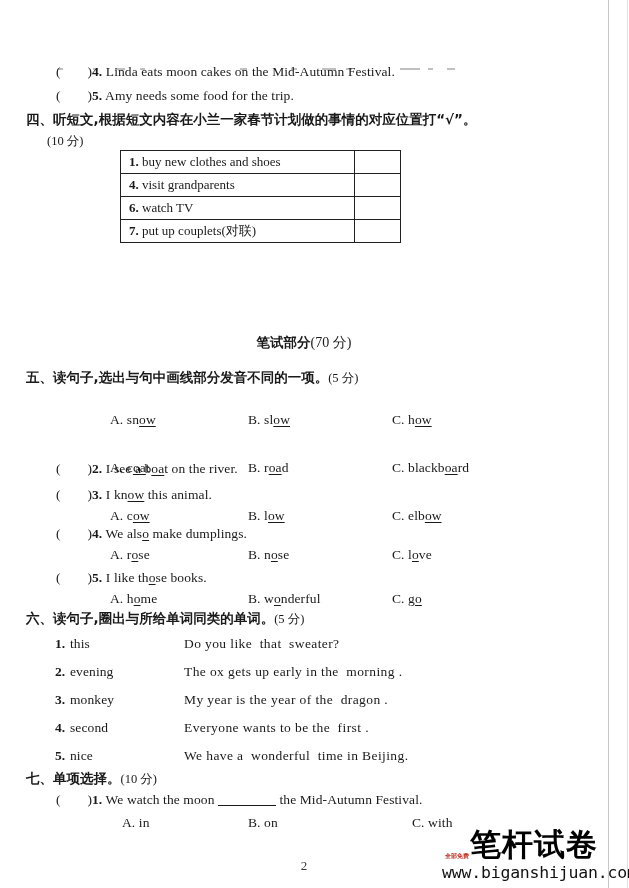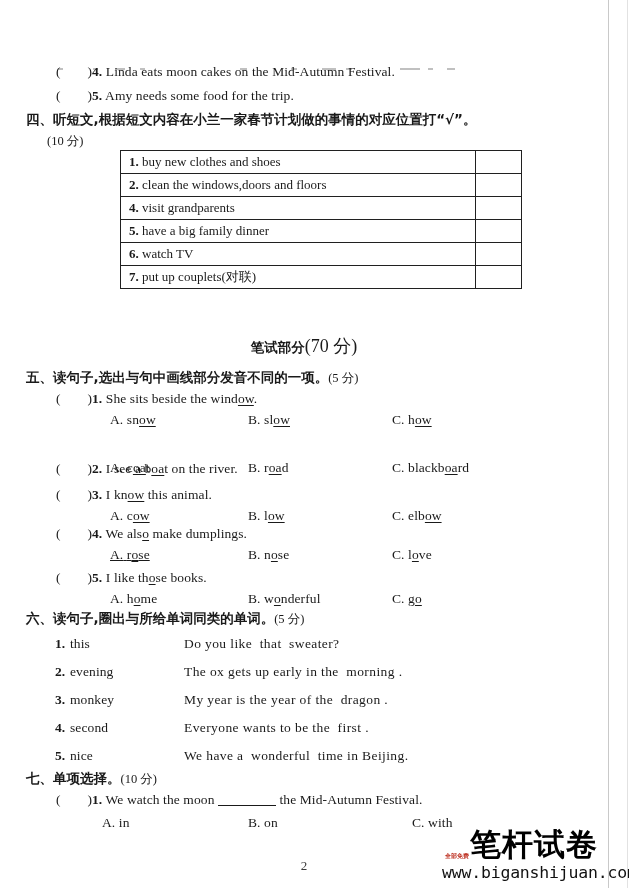--- a/index.html
+++ b/index.html
@@ -97,30 +97,30 @@
     width: 608px;
     text-align: center;
     font-family: "DejaVu Sans", "Liberation Sans", sans-serif;
     font-weight: bold;
     font-size: 13.5px;
     white-space: pre;
   }
   .part-title .pts {
     font-family: "Liberation Serif", "DejaVu Serif", serif;
     font-weight: normal;
-    font-size: 18px;
+    font-size: 14px;
     margin-top: 31px;
   }
 
   
   .tbl {
     position: absolute;
     left: 120px;
     top: 150px;
-    width: 402px;
+    width: 281px;
     border-collapse: collapse;
     table-layout: fixed;
   }
   .tbl td {
     border: 1.3px solid #202020;
     height: 22px;
     padding: 0 0 0 8px;
     font-family: "Liberation Serif", "DejaVu Serif", serif;
     font-size: 13px;
     vertical-align: middle;
@@ -253,63 +253,54 @@
     <div class="sec-head" style="left:26px; top:111px;"><span>四、听短文,根据短文内容在小兰一家春节计划做的事情的对应位置打“√”。</span></div>
     <div class="sub-pts" style="left:47px; top:133px;">(10 分)</div>
 
     <table class="tbl">
       <tbody>
           <tr>
         <td><span class="idx">1.</span> <span>buy new clothes and shoes</span></td>
         <td class="mark"></td>
       </tr>
       <tr>
-        <td><span class="idx">2.</span> <span>clean the windows,doors and floors</span></td>
-        <td class="mark"></td>
-      </tr>
-      <tr>
         <td><span class="idx">4.</span> <span>visit grandparents</span></td>
-        <td class="mark"></td>
-      </tr>
-      <tr>
-        <td><span class="idx">5.</span> <span>have a big family dinner</span></td>
         <td class="mark"></td>
       </tr>
       <tr>
         <td><span class="idx">6.</span> <span>watch TV</span></td>
         <td class="mark"></td>
       </tr>
       <tr>
         <td><span class="idx">7.</span> <span>put up couplets(对联)</span></td>
         <td class="mark"></td>
       </tr>
     </tbody>
       </table>
 
     <div class="part-title" style="top:334px;"><span>笔试部分</span><span class="pts">(70 分)</span></div>
 
     <div class="sec-head" style="left:26px; top:369px;"><span>五、读句子,选出与句中画线部分发音不同的一项。</span><span class="pts">(5 分)</span></div>
 
-    <div class="qline en" style="left:56px; top:391px;"><span class="paren">(        )</span><span class="qnum">1.</span> <span>She sits beside the wind</span><span class="u">ow</span><span>.</span></div>
     <div class="opt en" style="left:110px; top:412px;"><span>A.</span> <span>sn</span><span class="u">ow</span><span></span></div>
     <div class="opt en" style="left:248px; top:412px;"><span>B.</span> <span>sl</span><span class="u">ow</span><span></span></div>
     <div class="opt en" style="left:392px; top:412px;"><span>C.</span> <span>h</span><span class="u">ow</span><span></span></div>
 
     <div class="qline en" style="left:56px; top:461px;"><span class="paren">(        )</span><span class="qnum">2.</span> <span>I see a b</span><span class="u">oa</span><span>t on the river.</span></div>
     <div class="opt en" style="left:110px; top:460px;"><span>A.</span> <span>c</span><span class="u">oa</span><span>t</span></div>
     <div class="opt en" style="left:248px; top:460px;"><span>B.</span> <span>r</span><span class="u">oa</span><span>d</span></div>
     <div class="opt en" style="left:392px; top:460px;"><span>C.</span> <span>blackb</span><span class="u">oa</span><span>rd</span></div>
 
     <div class="qline en" style="left:56px; top:487px;"><span class="paren">(        )</span><span class="qnum">3.</span> <span>I kn</span><span class="u">ow</span><span> this animal.</span></div>
     <div class="opt en" style="left:110px; top:508px;"><span>A.</span> <span>c</span><span class="u">ow</span><span></span></div>
     <div class="opt en" style="left:248px; top:508px;"><span>B.</span> <span>l</span><span class="u">ow</span><span></span></div>
     <div class="opt en" style="left:392px; top:508px;"><span>C.</span> <span>elb</span><span class="u">ow</span><span></span></div>
 
     <div class="qline en" style="left:56px; top:526px;"><span class="paren">(        )</span><span class="qnum">4.</span> <span>We als</span><span class="u">o</span><span> make dumplings.</span></div>
-    <div class="opt en" style="left:110px; top:547px;text-decoration:underline;"><span>A.</span> <span>r</span><span class="u">o</span><span>se</span></div>
+    <div class="opt en" style="left:110px; top:547px;"><span>A.</span> <span>r</span><span class="u">o</span><span>se</span></div>
     <div class="opt en" style="left:248px; top:547px;"><span>B.</span> <span>n</span><span class="u">o</span><span>se</span></div>
     <div class="opt en" style="left:392px; top:547px;text-align:right;"><span>C.</span> <span>l</span><span class="u">o</span><span>ve</span></div>
 
     <div class="qline en" style="left:56px; top:570px;"><span class="paren">(        )</span><span class="qnum">5.</span> <span>I like th</span><span class="u">o</span><span>se books.</span></div>
     <div class="opt en" style="left:110px; top:591px;"><span>A.</span> <span>h</span><span class="u">o</span><span>me</span></div>
     <div class="opt en" style="left:248px; top:591px;"><span>B.</span> <span>w</span><span class="u">o</span><span>nderful</span></div>
     <div class="opt en" style="left:392px; top:591px;"><span>C.</span> <span>g</span><span class="u">o</span><span></span></div>
 
     <div class="sec-head" style="left:26px; top:610px;"><span>六、读句子,圈出与所给单词同类的单词。</span><span class="pts">(5 分)</span></div>
 
@@ -329,21 +320,21 @@
     <div class="pair-word en" style="left:70px; top:720px;">second</div>
     <div class="pair-sent en" style="left:184px; top:720px;">Everyone wants to be the  first .</div>
 
     <div class="pair-num en" style="left:55px; top:748px;">5.</div>
     <div class="pair-word en" style="left:70px; top:748px;">nice</div>
     <div class="pair-sent en" style="left:184px; top:748px;">We have a  wonderful  time in Beijing.</div>
 
     <div class="sec-head" style="left:26px; top:770px;"><span>七、单项选择。</span><span class="pts">(10 分)</span></div>
 
     <div class="qline en" style="left:56px; top:792px;"><span class="paren">(        )</span><span class="qnum">1.</span> <span>We watch the moon </span><span class="blank"></span><span> the Mid-Autumn Festival.</span></div>
-    <div class="opt en" style="left:102px; top:815px;"><span>A.</span> <span>in</span></div>
+    <div class="opt en" style="left:122px; top:815px;"><span>A.</span> <span>in</span></div>
     <div class="opt en" style="left:248px; top:815px;"><span>B.</span> <span>on</span></div>
     <div class="opt en" style="left:412px; top:815px;"><span>C.</span> <span>with</span></div>
 
     <div class="page-num" style="top:858px;">2</div>
 
   </div>
 
   <div class="watermark">
     <div class="wm-cn">笔杆试卷</div>
     <div class="wm-free">全部免费</div>

